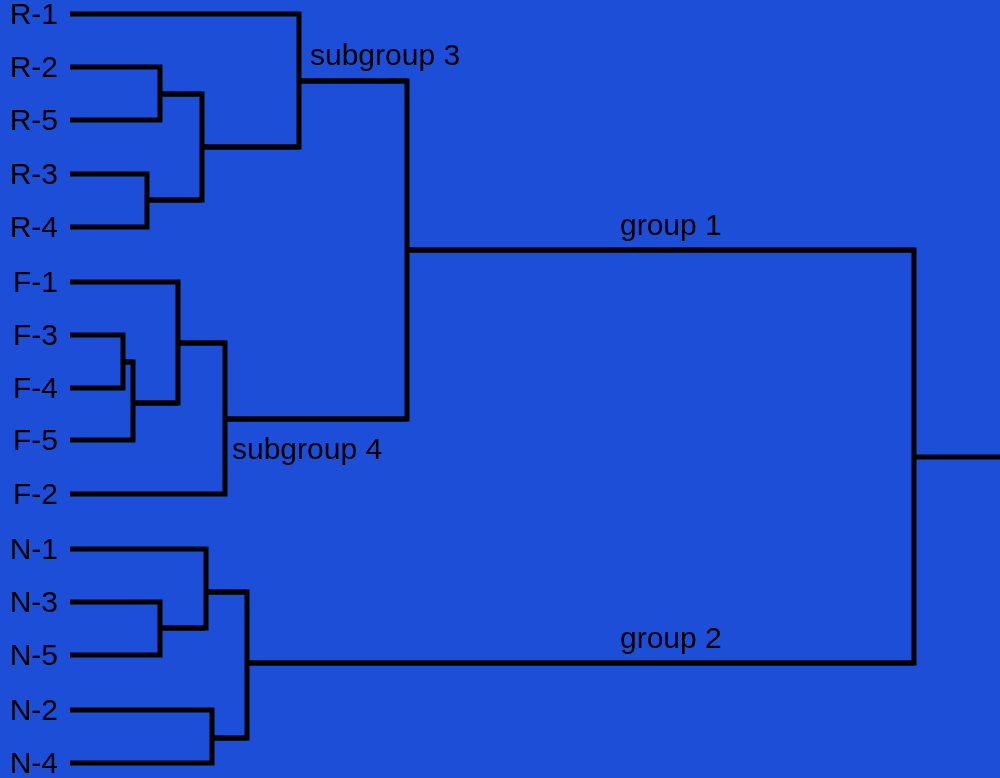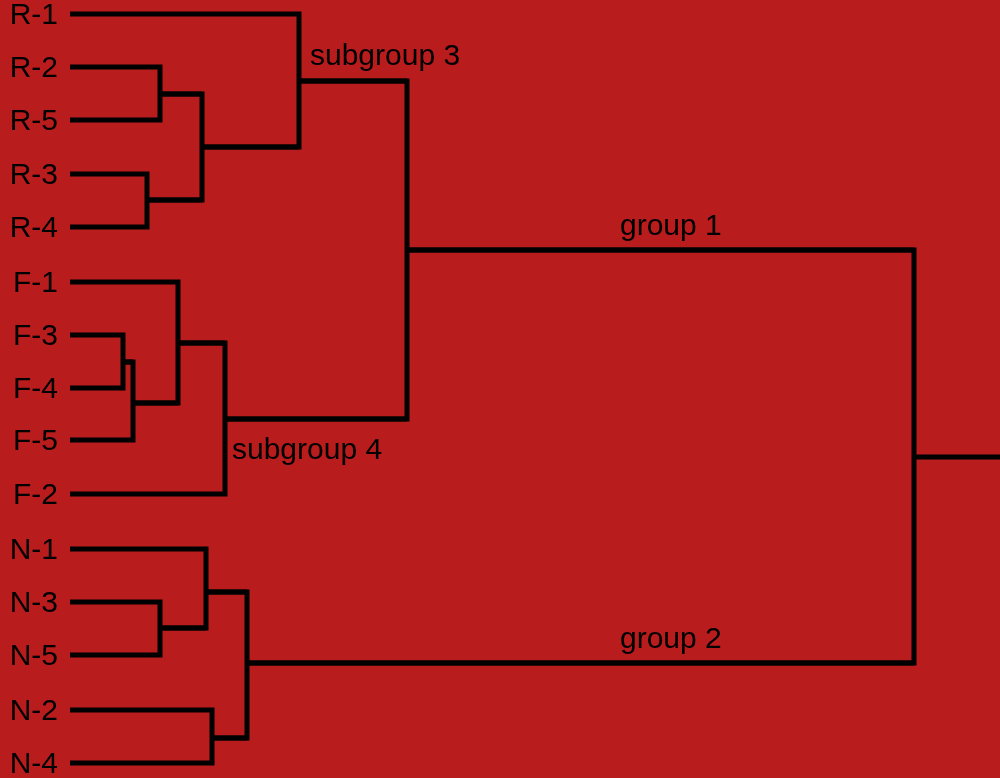--- a/index.html
+++ b/index.html
@@ -7,21 +7,21 @@
     padding: 0;
     background: #ffffff;
   }
   body {
     font-family: "Liberation Sans", sans-serif;
   }
   #dendrogram-root {
     position: relative;
     width: 1000px;
     height: 778px;
-    background: #b91c1c;
+    background: #1d4ed8;
     overflow: hidden;
   }
   #dendrogram-svg {
     position: absolute;
     top: 0;
     left: 0;
     width: 1000px;
     height: 778px;
   }
   .leaf-label {

